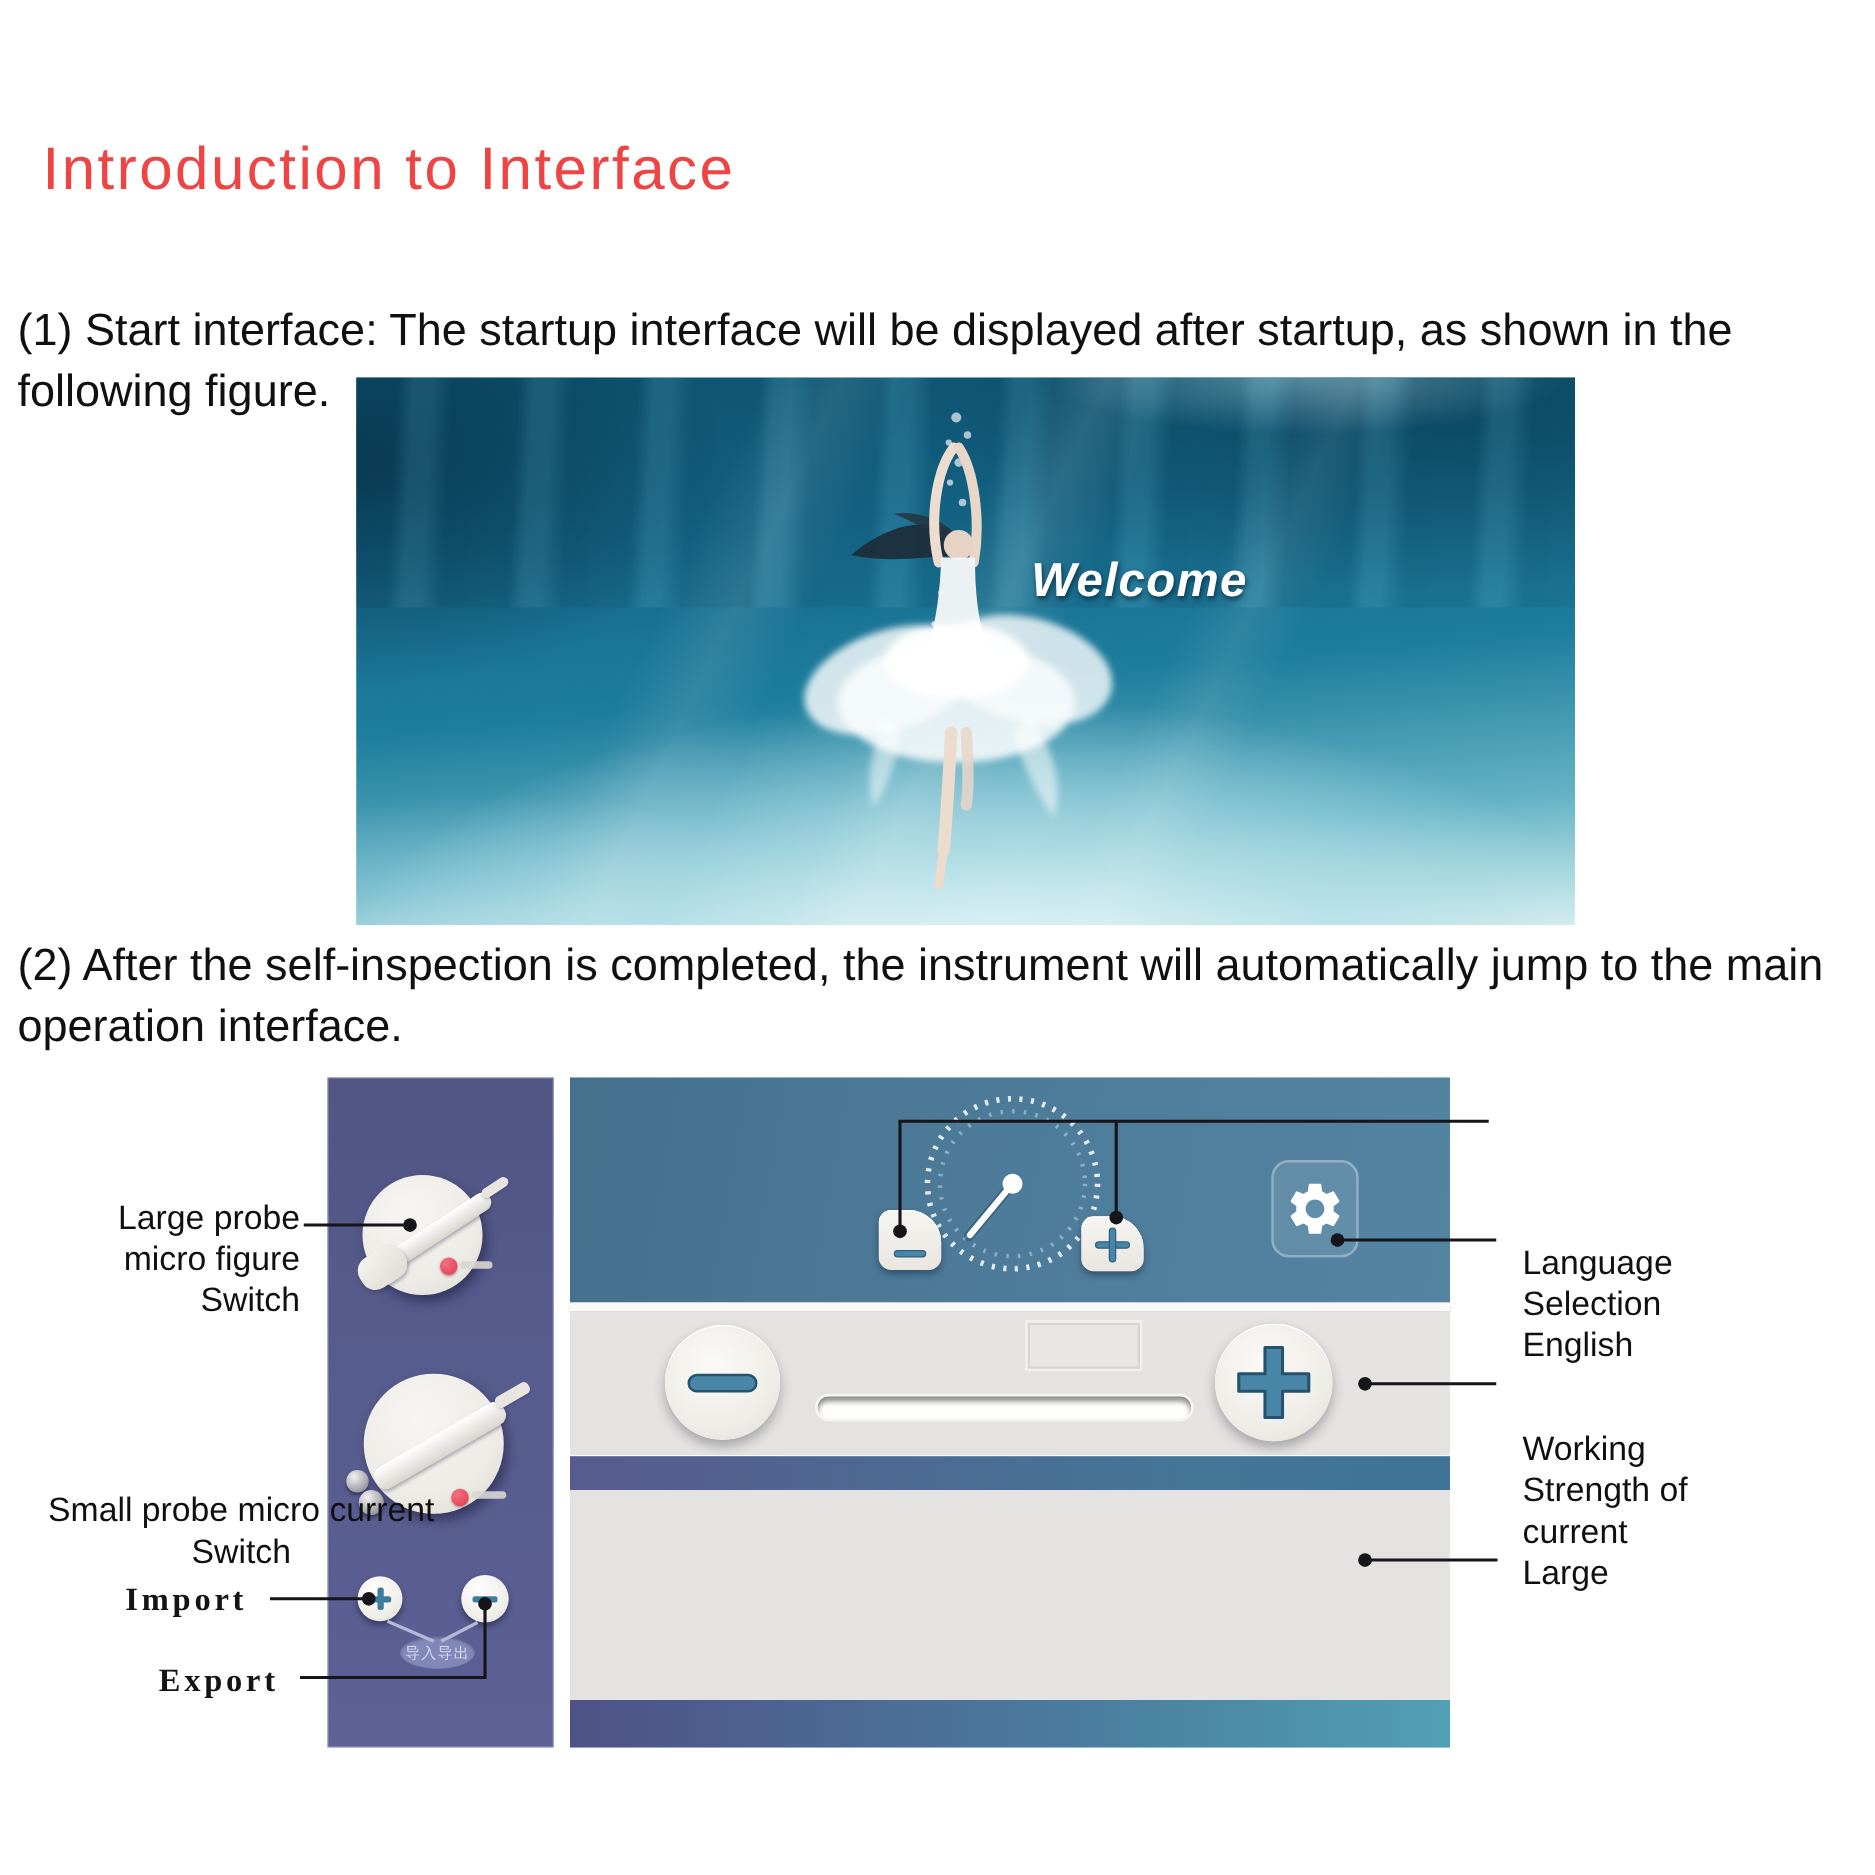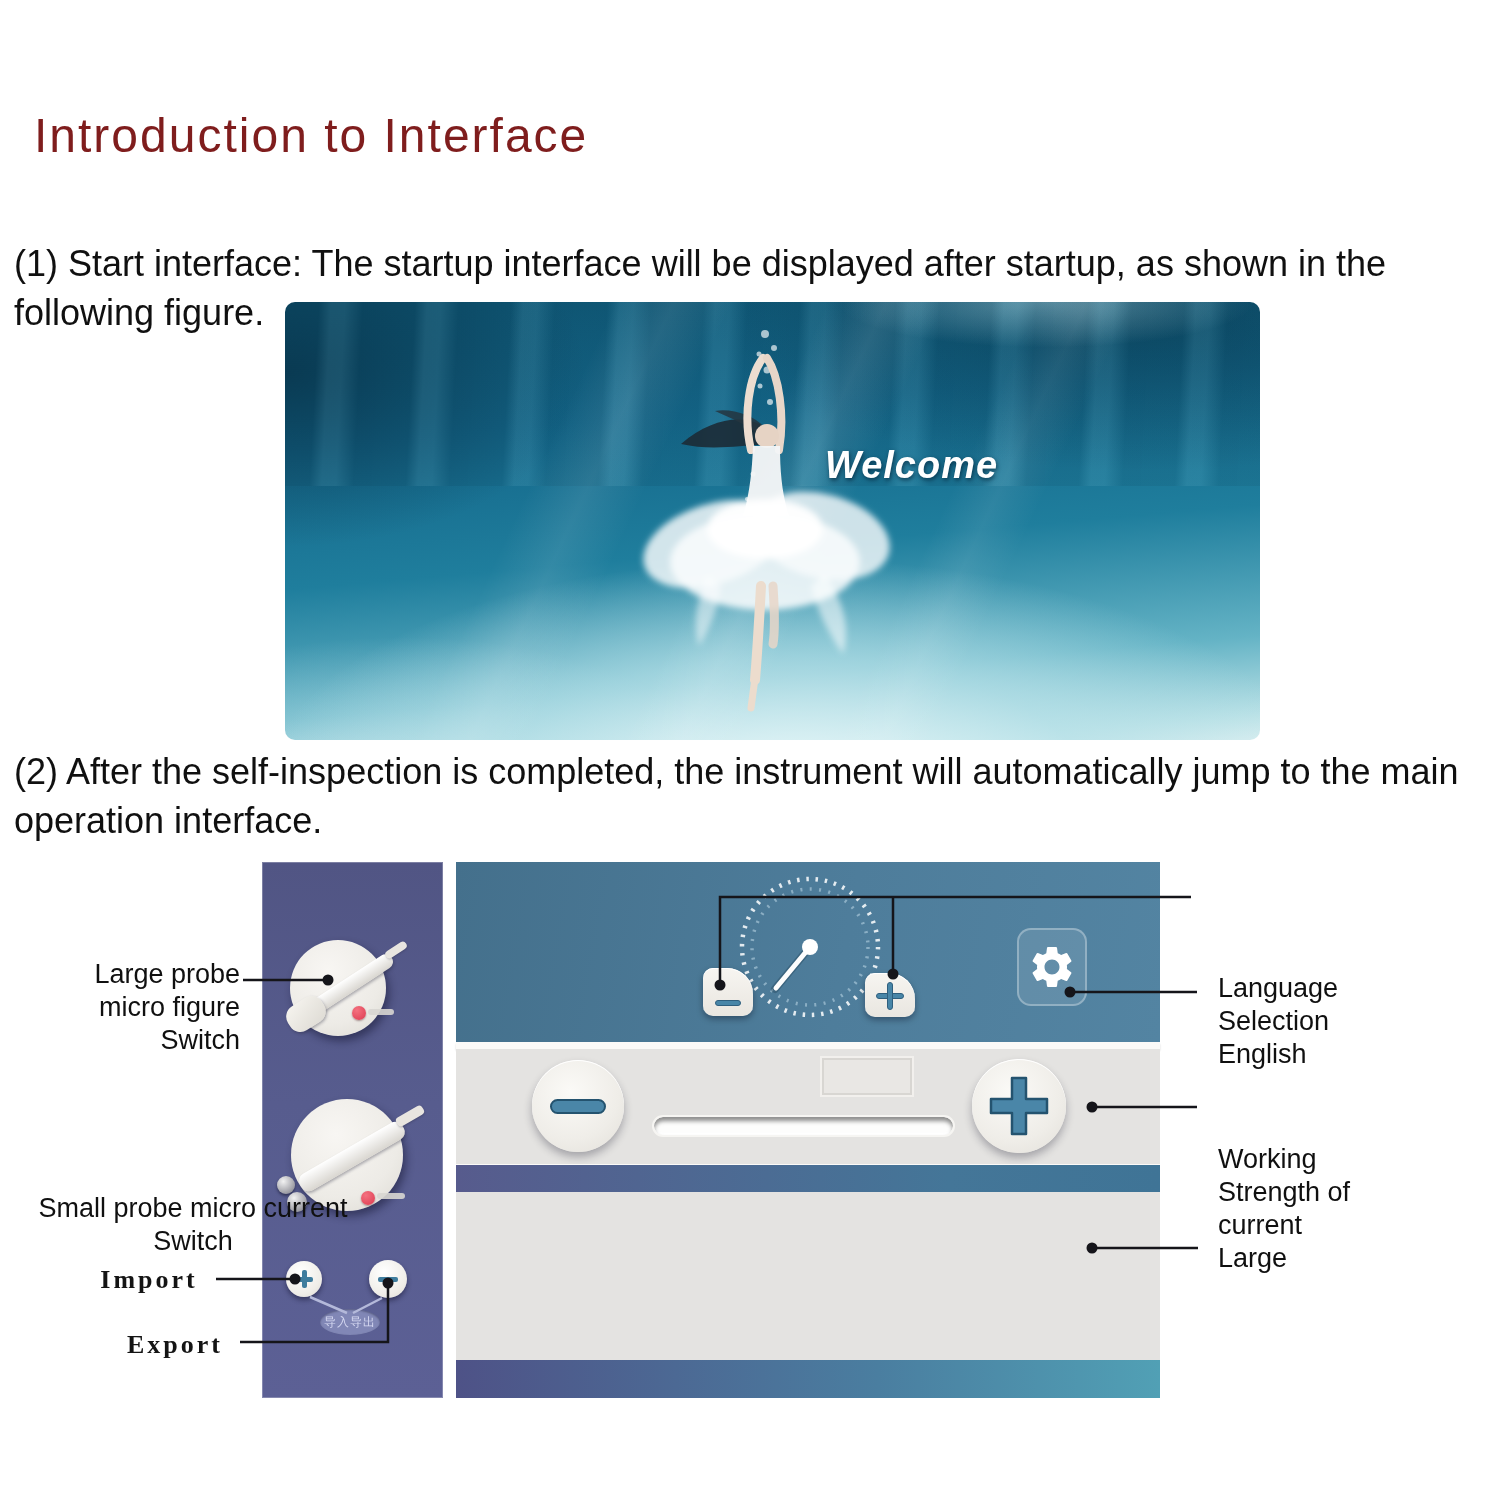--- a/index.html
+++ b/index.html
@@ -4,36 +4,35 @@
 <style>
   * { margin:0; padding:0; box-sizing:border-box; }
   html,body { background:#ffffff; }
   #page {
     position:relative; width:1500px; height:1500px; background:#ffffff;
     font-family:"Liberation Sans", sans-serif; color:#141414; overflow:hidden;
   }
   .abs { position:absolute; }
 
   
-  .doc-title { left:34px; top:108px; font-size:48px; letter-spacing:2px; color:#7f1d1d; font-weight:400; }
+  .doc-title { left:34px; top:108px; font-size:48px; letter-spacing:2px; color:#ef4444; font-weight:400; }
   .doc-para  { left:14px; width:1492px; font-size:36px; line-height:1.36; color:#101010; }
   .para1 { top:240px; }
   .para2 { top:748px; }
 
   
   .welcome {
     left:285px; top:302px; width:975px; height:438px; overflow:hidden;
     background:
       radial-gradient(ellipse 320px 70px at 78% 0%, rgba(190,230,240,.45), transparent 65%),
       radial-gradient(ellipse 700px 300px at 52% 110%, rgba(238,250,251,.95), rgba(185,226,233,.70) 42%, rgba(120,190,205,0) 75%),
       radial-gradient(ellipse 520px 260px at 12% 118%, rgba(215,240,244,.75), transparent 70%),
       radial-gradient(ellipse 430px 250px at 0% 16%, rgba(5,38,58,.60), transparent 70%),
       radial-gradient(ellipse 600px 210px at 88% 4%, rgba(8,56,78,.55), transparent 72%),
       linear-gradient(175deg, #0f5876 0%, #14678a 28%, #1f7e9d 55%, #64b3c5 80%, #b9e1e6 95%, #d9eef0 100%);
-    border-radius: 10px;
   }
   .welcome::before { 
     content:""; position:absolute; left:0; top:0; width:100%; height:42%;
     background:repeating-linear-gradient(93deg, rgba(0,25,40,.10) 0 34px, rgba(150,210,225,.14) 46px 60px, rgba(0,30,50,.12) 78px 96px);
     opacity:.75;
   }
   .welcome::after { 
     content:""; position:absolute; inset:0;
     background:linear-gradient(115deg, transparent 28%, rgba(255,255,255,.09) 33%, transparent 38%,
                transparent 46%, rgba(255,255,255,.11) 51%, transparent 56%,
@@ -147,21 +146,21 @@
   }
 
   
   .callout { font-size:27px; line-height:33px; color:#101010; }
   .lbl-large   { left:40px;  top:958px;  width:200px; text-align:right; }
   .lbl-small   { left:18px;  top:1192px; width:350px; text-align:center; z-index:6; }
   .lbl-serif   { font-family:"Liberation Serif", serif; font-weight:bold; font-size:26px; letter-spacing:3px; color:#141414; }
   .lbl-import  { left:88px;  top:1263px; width:122px; text-align:center; }
   .lbl-export  { left:112px; top:1328px; width:126px; text-align:center; }
   .lbl-hours    { left:1218px; top:882px;  width:282px; }
-  .lbl-language { left:1218px; top:972px;  width:282px; }
+  .lbl-language { left:1218px; top:994px;  width:282px; }
   .lbl-strength { left:1218px; top:1143px; width:282px; }
 
   #overlay { left:0; top:0; width:1500px; height:1500px; pointer-events:none; z-index:10; }
 </style>
 </head>
 <body>
 
 <div id="page">
 
   <h1 class="abs doc-title">Introduction to Interface</h1>

